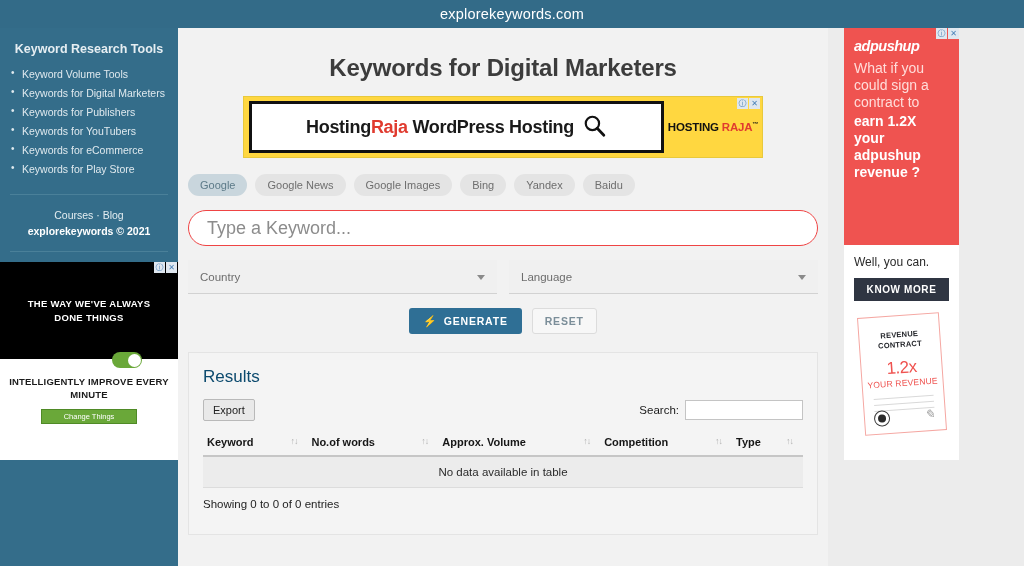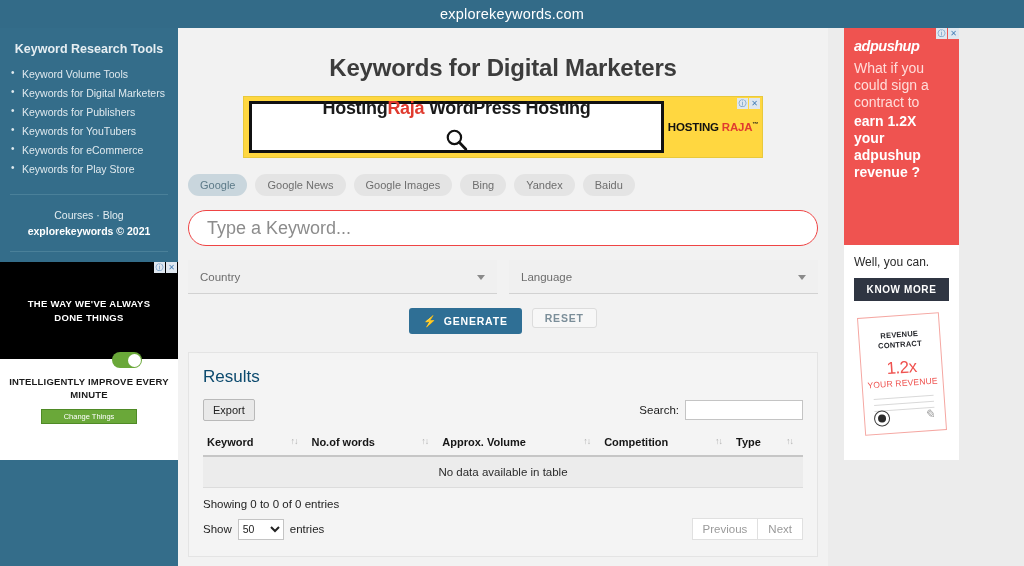--- a/index.html
+++ b/index.html
@@ -119,21 +119,21 @@
   
   .banner {
     width: 520px; height: 62px; margin: 0 auto;
     background: #ffd740; position: relative; display: flex; align-items: center;
     border: 1px solid #e8c93c;
   }
   .banner-badges { position: absolute; top: 1px; right: 2px; display: flex; gap: 1px; }
   .banner-inner {
     margin-left: 5px; width: 415px; height: 52px; background: #ffffff;
     border: 3px solid #111; display: flex; align-items: center;
-    justify-content: center; gap: 8px; flex-direction: column;
+    justify-content: center; gap: 8px;
   }
   .banner-text { font-size: 18px; font-weight: bold; color: #1a1a1a; letter-spacing: -.3px; }
   .banner-text .red { color: #e03b2f; }
   .banner-logo {
     flex: 1; text-align: center; font-size: 11.5px; font-weight: bold;
     letter-spacing: -.2px;
   }
   .banner-logo .b { color: #111; }
   .banner-logo .r { color: #e03b2f; }
   .banner-logo .tm { font-size: 6px; color: #111; vertical-align: super; }
@@ -177,21 +177,21 @@
   }
   .btn-generate {
     background: #2f6f95; color: #ffffff; border: none; border-radius: 3px;
     height: 26px; padding: 0 14px; font-size: 10.5px; font-weight: bold;
     letter-spacing: .8px; display: flex; align-items: center; gap: 6px;
     cursor: pointer; font-family: "Liberation Sans", sans-serif;
   }
   .bolt { font-size: 11px; }
   .btn-reset {
     background: #f7f7f7; color: #7b8e99; border: 1px solid #dcdcdc;
-    border-radius: 3px; height: 20px; padding: 0 12px; font-size: 10.5px;
+    border-radius: 3px; height: 26px; padding: 0 12px; font-size: 10.5px;
     font-weight: bold; letter-spacing: .8px; cursor: pointer;
     font-family: "Liberation Sans", sans-serif;
   }
 
   
   .results-card {
     margin: 18px 10px 0 10px; background: #f4f4f4; border: 1px solid #e4e4e4;
     padding: 14px 14px 16px 14px;
   }
   .results-title {
@@ -437,31 +437,20 @@
       </thead>
       <tbody>
         <tr class="empty-row">
           <td colspan="5">No data available in table</td>
         </tr>
       </tbody>
     </table>
 
     <div class="table-footer">
       <div class="showing">Showing 0 to 0 of 0 entries</div>
-      <div class="footer-row">
-        <div class="show-entries">
-          <span>Show</span>
-          <select class="entries-select"><option value="10">10</option><option value="25">25</option><option value="50" selected="">50</option><option value="100">100</option></select>
-          <span>entries</span>
-        </div>
-        <div class="pager">
-          <button class="pager-btn">Previous</button>
-          <button class="pager-btn">Next</button>
-        </div>
-      </div>
     </div>
   </section>
 </main>
 
 <div class="ad-right">
   <div class="ad-right-badges">
     <span class="ad-badge">ⓘ</span>
     <span class="ad-badge">✕</span>
   </div>
   <div class="ad-right-top">

